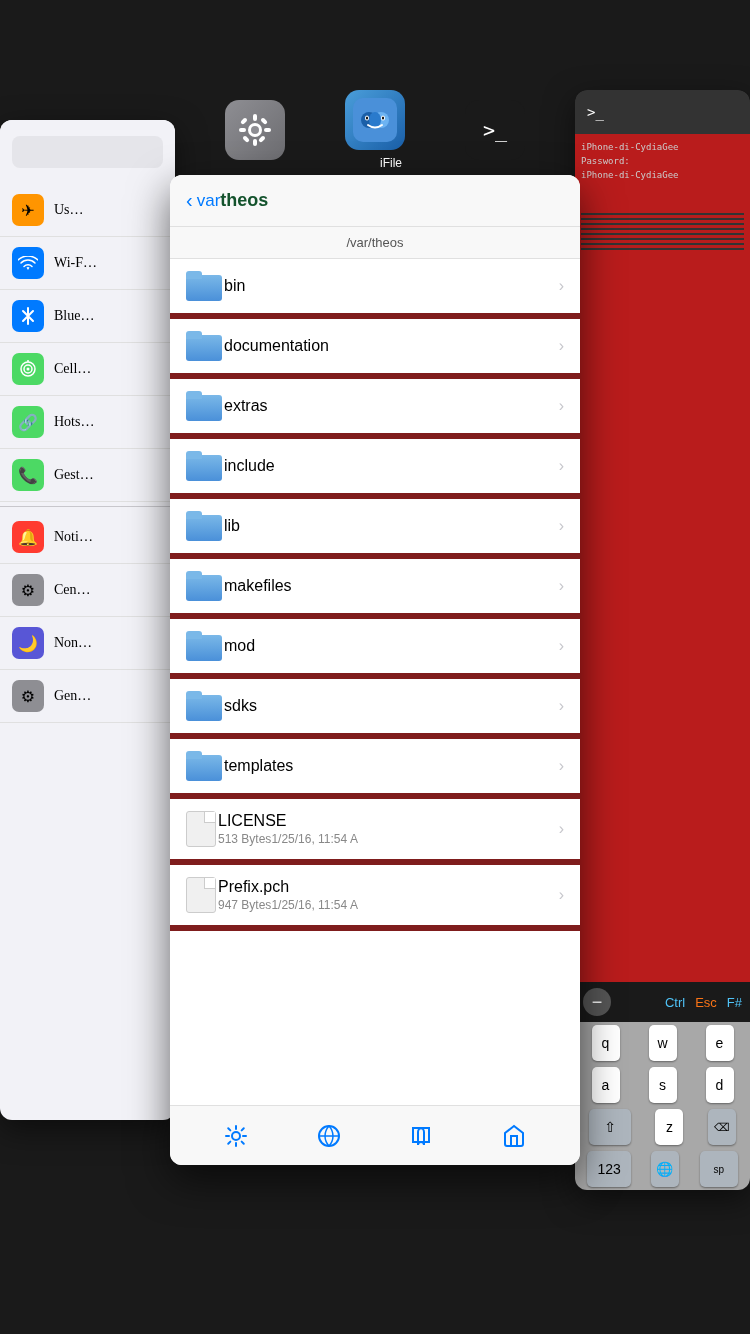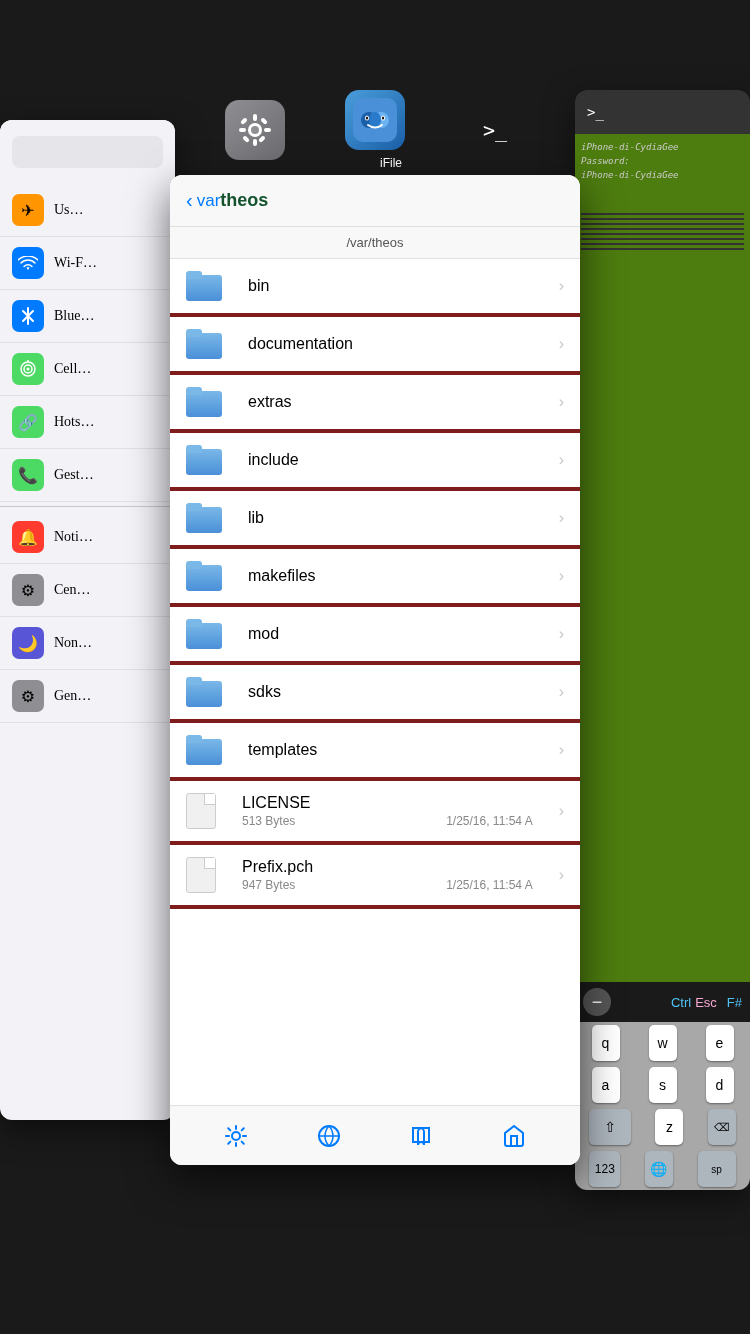--- a/index.html
+++ b/index.html
@@ -93,25 +93,24 @@
       padding: 0 12px;
     }
 
     .terminal-title-text {
       color: #fff;
       font-family: monospace;
       font-size: 14px;
     }
 
     .terminal-body {
-      background: #4d7c0f;
+      background: #b91c1c;
       padding: 6px;
       height: calc(100% - 44px - 200px);
       overflow: hidden;
-      font-style: italic;
     }
 
     .terminal-line {
       color: #ccc;
       font-family: monospace;
       font-size: 9px;
       line-height: 14px;
       white-space: nowrap;
     }
 
@@ -228,22 +227,22 @@
     
     .file-list {
       overflow-y: auto;
       height: calc(100% - 130px);
     }
 
     .file-item {
       display: flex;
       align-items: center;
       padding: 12px 16px;
-      border-bottom: 4px solid #7f1d1d;
-      gap: 26px;
+      border-bottom: 6px solid #7f1d1d;
+      gap: 2px;
     }
 
     .folder-icon {
       width: 36px;
       height: 30px;
       position: relative;
       flex-shrink: 0;
     }
 
     .folder-icon::before {
@@ -297,21 +296,21 @@
     .file-name {
       font-size: 16px;
       color: #000;
     }
 
     .file-meta {
       font-size: 12px;
       color: #888;
       margin-top: 2px;
       display: flex;
-      justify-content: space-between;
+      justify-content: flex-start;
     }
 
     
     .ifile-toolbar {
       position: absolute;
       bottom: 0;
       left: 0;
       right: 0;
       height: 60px;
       background: #f8f8f8;
@@ -519,42 +518,42 @@
     <div class="terminal-line" style="background:#333;height:2px;margin:3px 0;"></div>
     <div class="terminal-line" style="background:#333;height:2px;margin:3px 0;"></div>
   </div>
 
   <div style="position:absolute;bottom:0;width:175px;background:#a8a8a8;">
 
     <div class="terminal-ctrl-bar">
       <div class="terminal-minus">−</div>
       <div class="terminal-ctrl-buttons">
         <span style="color:#4fc3f7;">Ctrl</span>
-        <span style="color:#f9a8d4;">Esc</span>
+        <span style="color:#f97316;margin-left:6px;">Esc</span>
         <span style="color:#4fc3f7;margin-left:6px;">F#</span>
       </div>
     </div>
 
     <div class="keyboard-row">
       <div class="key">q</div>
       <div class="key">w</div>
       <div class="key">e</div>
     </div>
     <div class="keyboard-row">
       <div class="key">a</div>
       <div class="key">s</div>
       <div class="key">d</div>
     </div>
     <div class="keyboard-row">
       <div class="key key-dark key-wide">⇧</div>
       <div class="key">z</div>
       <div class="key key-dark" style="font-size:11px;">⌫</div>
     </div>
     <div class="keyboard-row">
-      <div class="key key-dark" style="font-size:12px;width:31px;">123</div>
+      <div class="key key-dark" style="font-size:14px;width:44px;">123</div>
       <div class="key key-dark">🌐</div>
       <div class="key key-dark" style="font-size:10px;width:38px;">sp</div>
     </div>
   </div>
 </div>
 
 <div class="ifile-panel">
 
   <div class="ifile-nav">
     <div class="ifile-back">

